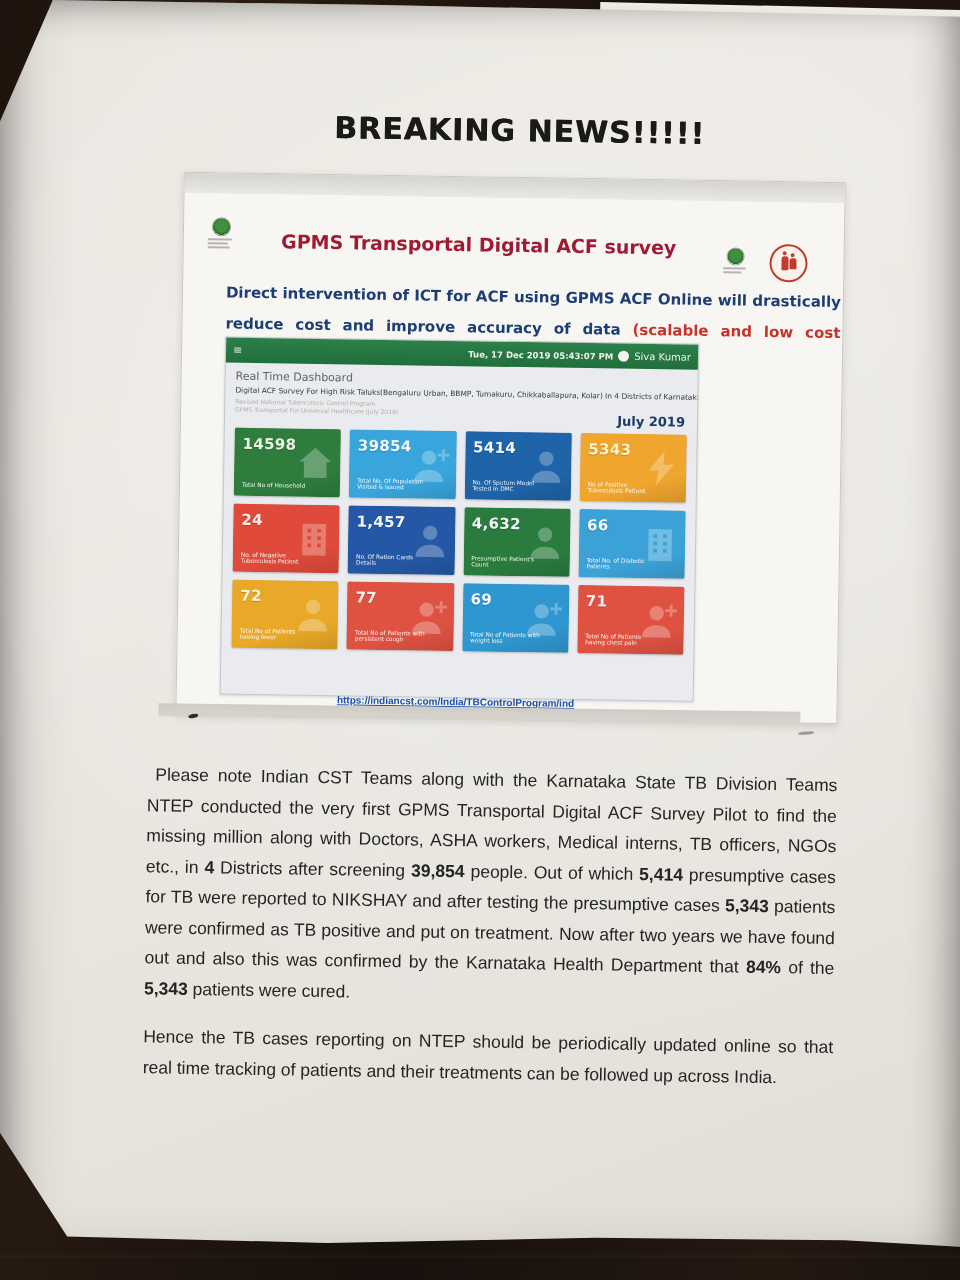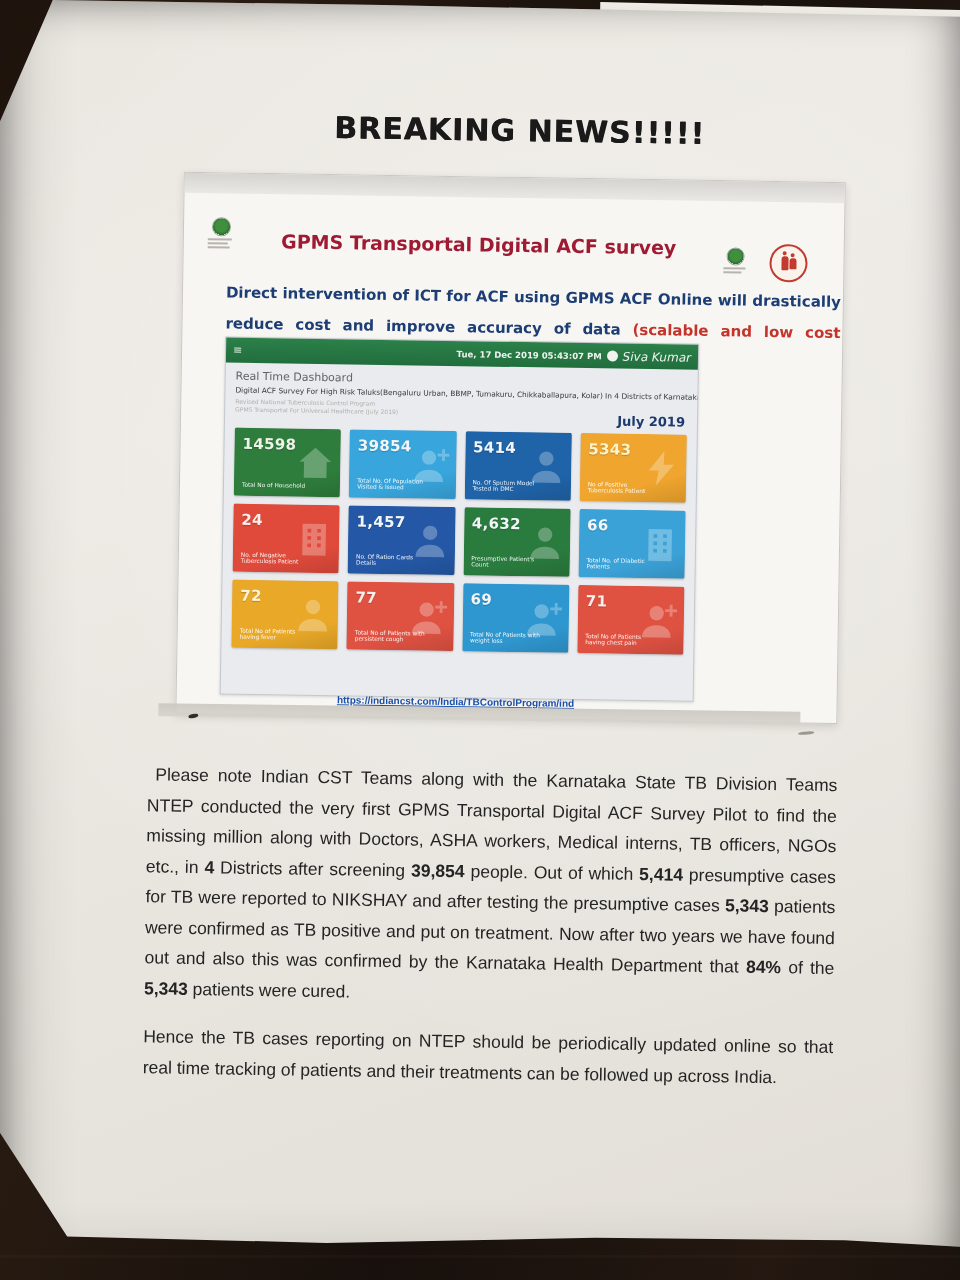--- a/index.html
+++ b/index.html
@@ -40,21 +40,21 @@
     font-weight:bold;font-size:15px;line-height:31px;text-align:justify;}
 
   
   .dashboard{position:absolute;left:43px;top:163px;width:472px;height:356px;background:#e9ebee;
     border:1px solid #c3c8cc;box-shadow:0 1px 3px rgba(0,0,0,.15);font-family:"DejaVu Sans",sans-serif;}
   .dash-topbar{height:25px;background:linear-gradient(180deg,#2c8049,#216e3d);display:flex;align-items:center;
     justify-content:space-between;padding:0 7px;color:#eef5ef;}
   .dash-menu{font-size:11px;line-height:11px;color:#cfe4d4;cursor:default;}
   .dash-topright{display:flex;align-items:center;gap:5px;font-size:8.5px;font-weight:bold;}
   .dash-avatar{width:11px;height:11px;border-radius:50%;background:#f2f2ee;}
-  .dash-user{font-size:12px;font-weight:normal;font-style:italic;}
+  .dash-user{font-size:10px;font-weight:normal;}
   .dash-heading{margin:7px 0 3px 10px;font-size:11px;color:#5f6367;}
   .dash-subtitle{margin:2px 0 0 10px;font-size:7.4px;color:#33383d;white-space:nowrap;overflow:hidden;}
   .dash-program{margin:3px 0 0 10px;font-size:6px;line-height:8px;color:#b3b1ac;}
   .dash-month{margin:-6px 12px 0 0;text-align:right;font-size:13px;font-weight:bold;color:#1d3a6e;}
   .tiles{display:grid;grid-template-columns:repeat(4,1fr);gap:8px 9px;padding:5px 10px 10px 10px;}
   .tile{position:relative;height:68px;border-radius:2px;overflow:hidden;box-shadow:0 1px 2px rgba(0,0,0,.2);}
   .tile-num{margin:7px 0 0 8px;font-size:15px;font-weight:bold;letter-spacing:.3px;text-shadow:0 1px 1px rgba(0,0,0,.2);}
   .tile-label{position:absolute;left:8px;right:24px;bottom:7px;font-size:5.8px;line-height:6.6px;color:rgba(255,255,255,.92);}
   .tile-icon{position:absolute;right:5px;top:10px;width:40px;height:48px;opacity:.28;color:#ffffff;}
   .tile-icon svg{width:100%;height:100%;fill:currentColor;}

